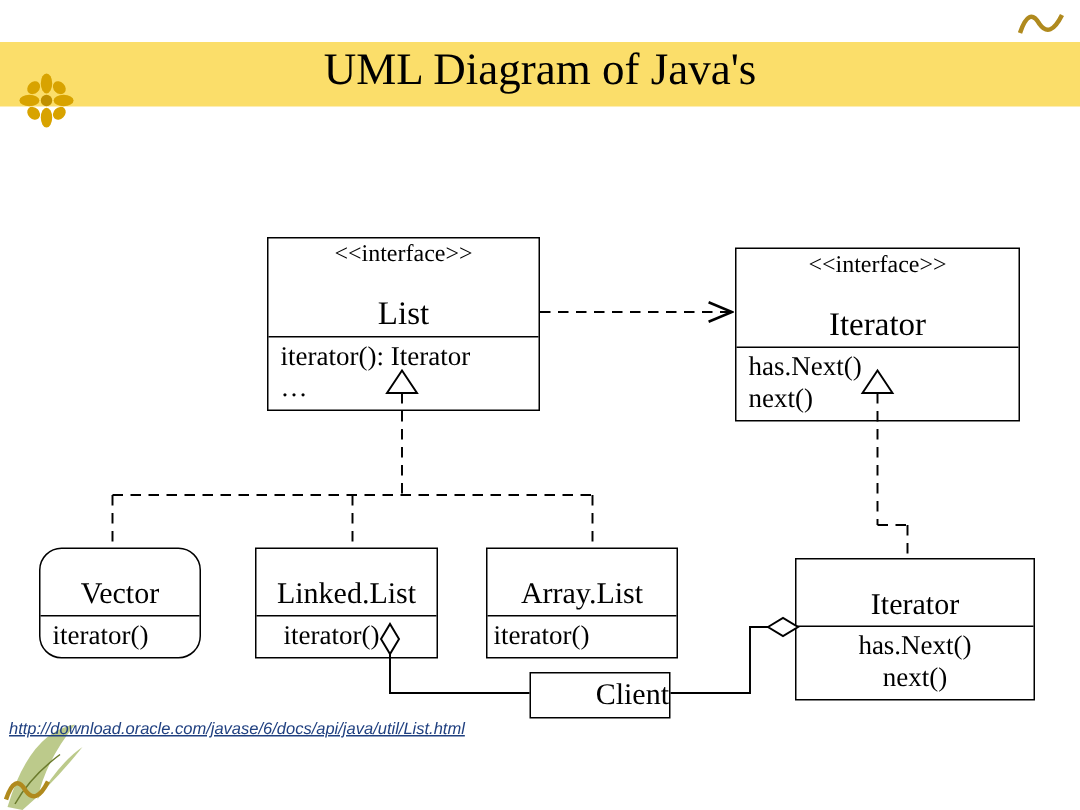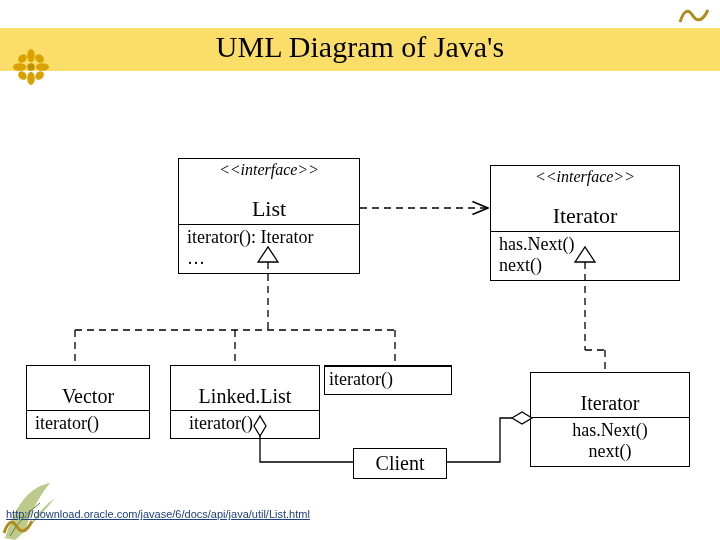--- a/index.html
+++ b/index.html
@@ -35,21 +35,20 @@
   }
   .uml-section {
     border-top:1.2px solid #000;
     padding:2px 8px 4px 8px;
   }
   .uml-head {
     text-align:center;
     padding:2px 4px;
   }
   .stereo {
-    font-style:italic;
     font-size:16px;
   }
   .uml-name {
     font-family:"Times New Roman", serif;
     font-size:22px;
     margin-top:17px;
   }
   .svg-layer {
     position:absolute;
     left:0; top:0;
@@ -111,39 +110,42 @@
 
 <div class="uml-box" style="left:490px; top:165px; width:190px;">
   <div class="uml-head">
     <div class="stereo">&lt;&lt;interface&gt;&gt;</div>
     <div class="uml-name">Iterator</div>
   </div>
   <div class="uml-section" style="white-space:pre;">has.Next()
 next()</div>
 </div>
 
-<div class="uml-box" style="left:26px; top:365px; width:124px;">
+<div class="uml-box" style="left:26px; top:365px; width:108px;border-radius:15px;">
   <div class="uml-head">
       <div class="uml-name" style="font-size:20px">Vector</div>
     </div>
   <div class="uml-section" style="font-size:18px">iterator()</div>
 </div>
 
-<div class="uml-box" style="left:170px; top:365px; width:150px;">
+<div class="uml-box" style="left:170px; top:365px; width:122px;">
   <div class="uml-head">
       <div class="uml-name" style="font-size:20px">Linked.List</div>
     </div>
   <div class="uml-section" style="font-size:18px;padding-left:18px">iterator()</div>
 </div>
 
 <div class="uml-box" style="left:324px; top:365px; width:128px;">
+  <div class="uml-head">
+      <div class="uml-name" style="font-size:20px">Array.List</div>
+    </div>
   <div class="uml-section" style="font-size:18px;padding-left:4px">iterator()</div>
 </div>
 
-<div class="uml-box" style="left:353px; top:448px; width:94px; text-align:center; font-size:20px; padding:3px 0;">
+<div class="uml-box" style="left:353px; top:448px; width:94px; text-align:right; font-size:20px; padding:3px 0;">
   <span>Client</span>
 </div>
 
 <div class="uml-box" style="left:530px; top:372px; width:160px;">
   <div class="uml-head">
       <div class="uml-name" style="font-size:20px">Iterator</div>
     </div>
   <div class="uml-section" style="text-align:center;white-space:pre;font-size:18px">has.Next()
 next()</div>
 </div>
@@ -178,13 +180,13 @@
   <line x1="585" y1="350" x2="605" y2="350" stroke="#000" stroke-width="1.3" stroke-dasharray="7 5"></line>
   <line x1="605" y1="350" x2="605" y2="372" stroke="#000" stroke-width="1.3" stroke-dasharray="7 5"></line>
 
   <path d="M447 462 L500 462 L500 418 L512 418" fill="none" stroke="#000" stroke-width="1.3"></path>
   <path d="M512 418 L522 412 L532 418 L522 424 Z" fill="#fff" stroke="#000" stroke-width="1.3"></path>
 
   <path d="M353 462 L260 462 L260 436" fill="none" stroke="#000" stroke-width="1.3"></path>
   <path d="M260 436 L254 426 L260 416 L266 426 Z" fill="#fff" stroke="#000" stroke-width="1.3"></path>
 </svg>
 
-<a class="link" style="left:6px; top:508px;" href="#">http://download.oracle.com/javase/6/docs/api/java/util/List.html</a>
+<a class="link" style="left:6px; top:480px;font-style:italic;" href="#">http://download.oracle.com/javase/6/docs/api/java/util/List.html</a>
 
 </body></html>

